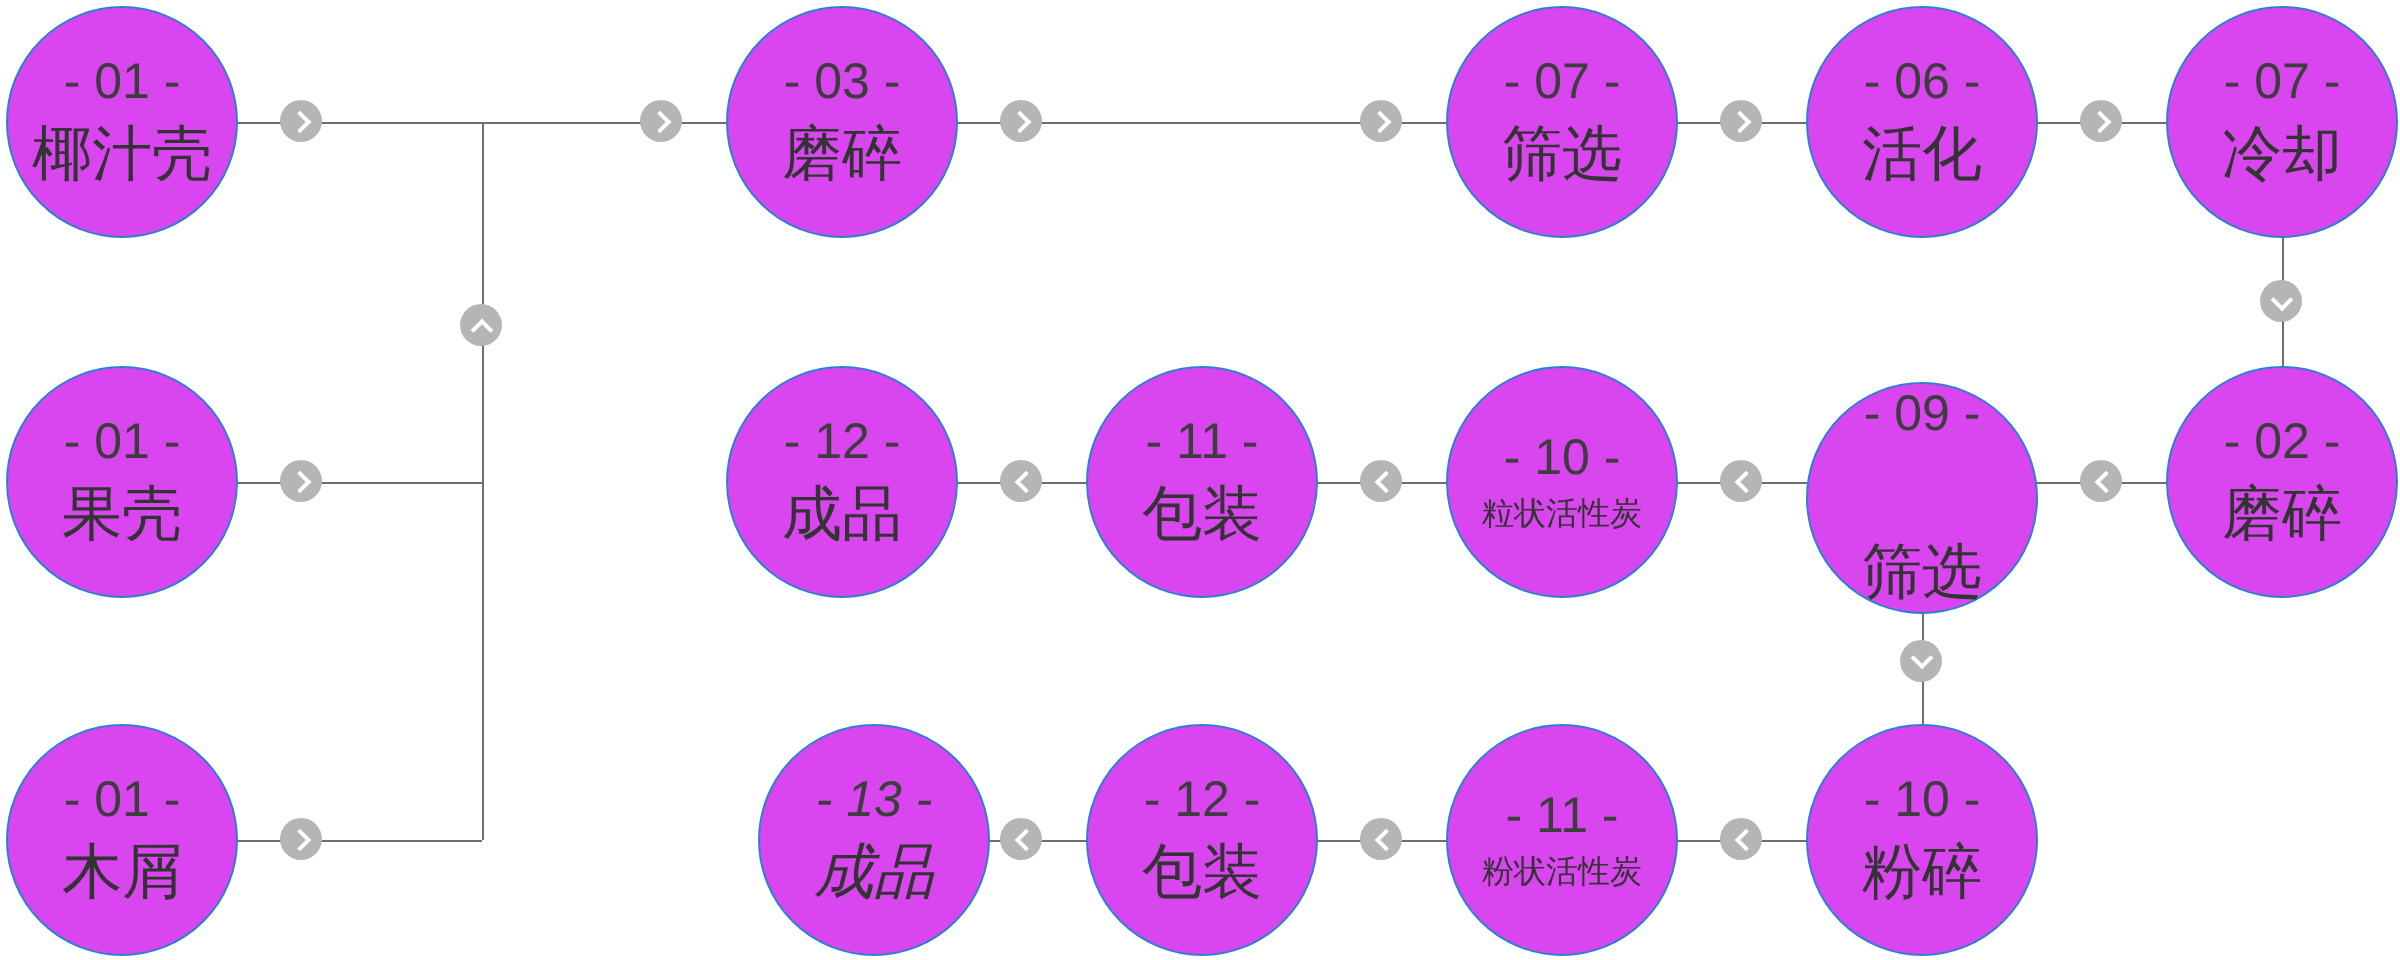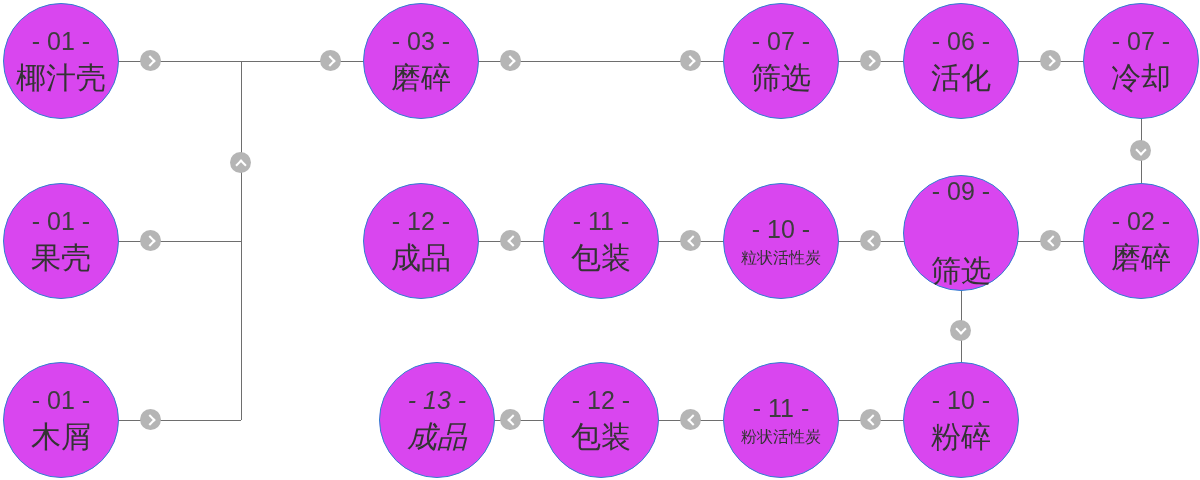--- a/index.html
+++ b/index.html
@@ -137,21 +137,21 @@
       <div class="label">成品</div>
     </div>
     <div class="node" style="left: 543px; top: 183px;">
       <div class="num">- 11 -</div>
       <div class="label">包装</div>
     </div>
     <div class="node" style="left: 723px; top: 183px;">
       <div class="num">- 10 -</div>
       <div class="label small">粒状活性炭</div>
     </div>
-    <div class="node" style="left: 903px; top: 175px; gap: 48px;">
+    <div class="node" style="left: 903px; top: 191px; gap: 48px;">
       <div class="num">- 09 -</div>
       <div class="label">筛选</div>
     </div>
     <div class="node" style="left: 1083px; top: 183px;">
       <div class="num">- 02 -</div>
       <div class="label">磨碎</div>
     </div>
     <div class="node" style="left: 3px; top: 362px;">
       <div class="num">- 01 -</div>
       <div class="label">木屑</div>

